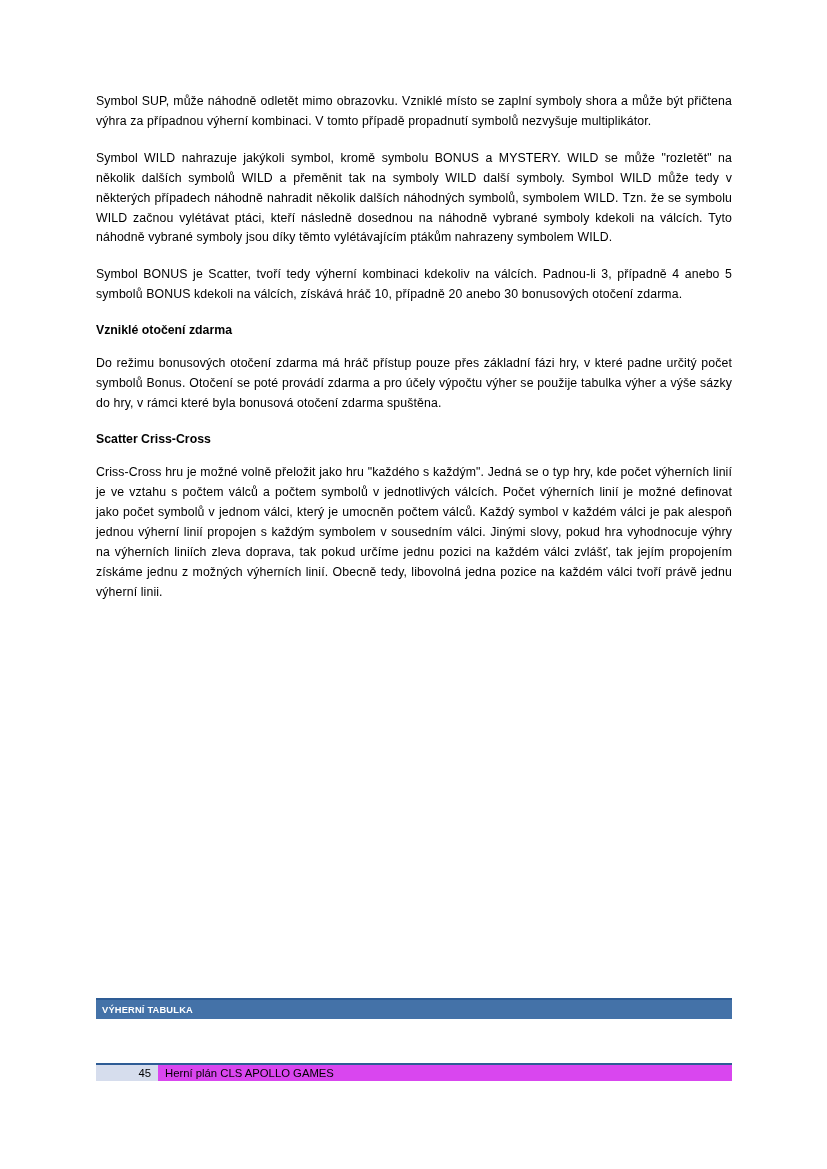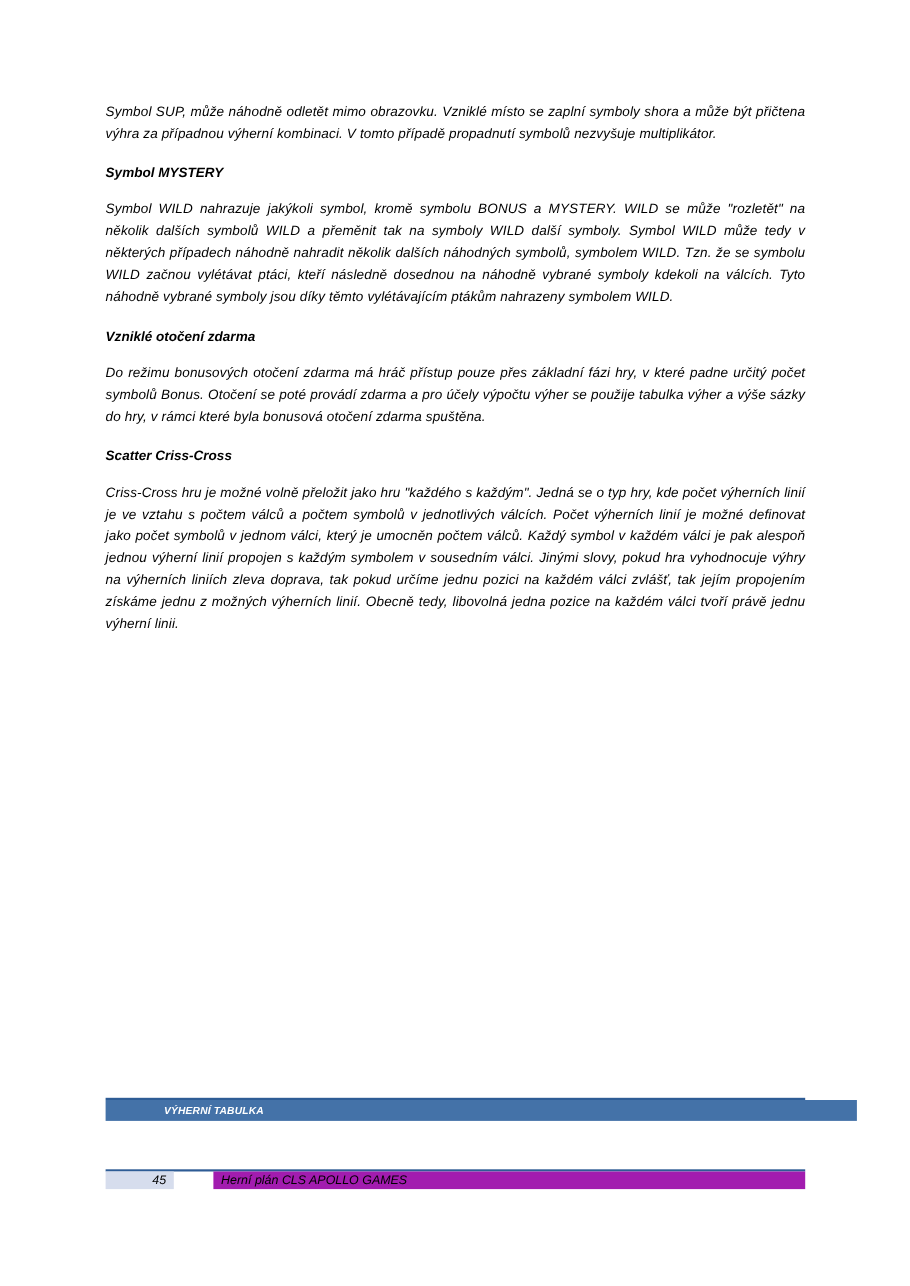--- a/index.html
+++ b/index.html
@@ -12,21 +12,20 @@
     background: #ffffff;
     font-family: "Liberation Sans", sans-serif;
     color: #000000;
     overflow: hidden;
   }
   .page {
     position: relative;
     width: 827px;
     height: 1169px;
     box-sizing: border-box;
-    font-style: italic;
   }
   .content {
     position: absolute;
     left: 96px;
     top: 92px;
     width: 636px;
   }
   p.para {
     font-size: 12.3px;
     line-height: 1.62;
@@ -49,21 +48,20 @@
   
   .banner {
     position: absolute;
     left: 96px;
     top: 1000px;
     width: 636px;
     height: 19px;
     background: #4472a8;
     display: flex;
     align-items: center;
-    padding-left: 47px;
   }
   .banner-rule {
     position: absolute;
     left: 96px;
     top: 998px;
     width: 636px;
     height: 2px;
     background: #2e5c95;
   }
   .banner-label {
@@ -82,34 +80,33 @@
     width: 636px;
   }
   .footer-top-rule {
     height: 2px;
     background: #2e5c95;
     width: 636px;
   }
   .footer-row {
     display: flex;
     width: 636px;
-    gap: 36px;
   }
   .footer-num-cell {
     width: 62px;
     background: #d6dded;
     font-size: 11.3px;
     text-align: right;
     padding: 2px 7px 2px 0;
     box-sizing: border-box;
     color: #000000;
   }
   .footer-text-cell {
     flex: 1;
-    background: #a21caf;
+    background: #d946ef;
     font-size: 11.3px;
     padding: 2px 0 2px 7px;
     box-sizing: border-box;
     color: #000000;
   }
   .footer-row.second .footer-num-cell {
     background: #ffffff;
   }
   .footer-sep {
     width: 636px;
@@ -117,22 +114,22 @@
     background: #ffffff;
   }
 </style>
 </head>
 <body>
 
 <div class="page">
 
   <div class="content">
     <p class="para">Symbol SUP, může náhodně odletět mimo obrazovku. Vzniklé místo se zaplní symboly shora a může být přičtena výhra za případnou výherní kombinaci. V tomto případě propadnutí symbolů nezvyšuje multiplikátor.</p>
-    <h3 class="heading">Symbol MYSTERY</h3>
     <p class="para">Symbol WILD nahrazuje jakýkoli symbol, kromě symbolu BONUS a MYSTERY. WILD se může "rozletět" na několik dalších symbolů WILD a přeměnit tak na symboly WILD další symboly. Symbol WILD může tedy v některých případech náhodně nahradit několik dalších náhodných symbolů, symbolem WILD. Tzn. že se symbolu WILD začnou vylétávat ptáci, kteří následně dosednou na náhodně vybrané symboly kdekoli na válcích. Tyto náhodně vybrané symboly jsou díky těmto vylétávajícím ptákům nahrazeny symbolem WILD.</p>
+    <p class="para">Symbol BONUS je Scatter, tvoří tedy výherní kombinaci kdekoliv na válcích. Padnou-li 3, případně 4 anebo 5 symbolů BONUS kdekoli na válcích, získává hráč 10, případně 20 anebo 30 bonusových otočení zdarma.</p>
     <h3 class="heading">Vzniklé otočení zdarma</h3>
     <p class="para">Do režimu bonusových otočení zdarma má hráč přístup pouze přes základní fázi hry, v které padne určitý počet symbolů Bonus. Otočení se poté provádí zdarma a pro účely výpočtu výher se použije tabulka výher a výše sázky do hry, v rámci které byla bonusová otočení zdarma spuštěna.</p>
     <h3 class="heading">Scatter Criss-Cross</h3>
     <p class="para">Criss-Cross hru je možné volně přeložit jako hru "každého s každým". Jedná se o typ hry, kde počet výherních linií je ve vztahu s počtem válců a počtem symbolů v jednotlivých válcích. Počet výherních linií je možné definovat jako počet symbolů v jednom válci, který je umocněn počtem válců. Každý symbol v každém válci je pak alespoň jednou výherní linií propojen s každým symbolem v sousedním válci. Jinými slovy, pokud hra vyhodnocuje výhry na výherních liniích zleva doprava, tak pokud určíme jednu pozici na každém válci zvlášť, tak jejím propojením získáme jednu z možných výherních linií. Obecně tedy, libovolná jedna pozice na každém válci tvoří právě jednu výherní linii.</p>
   </div>
 
   <div class="banner-rule"></div>
   <div class="banner">
     <span class="banner-label">VÝHERNÍ TABULKA</span>
   </div>

